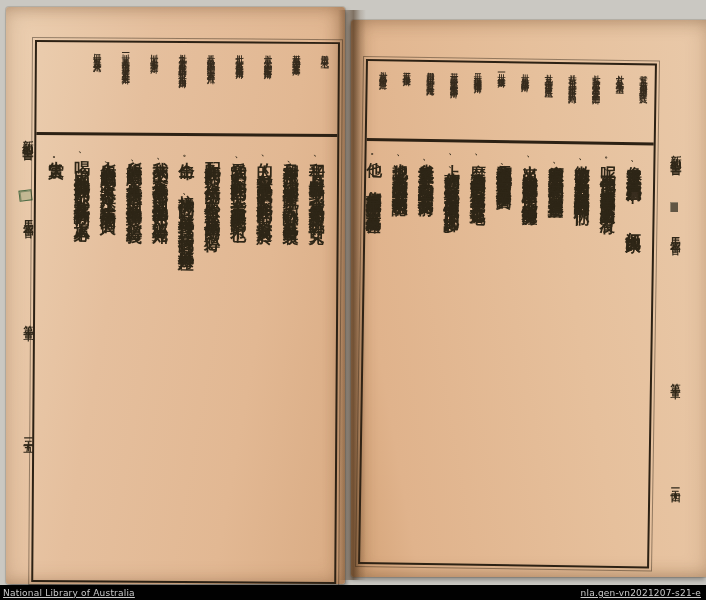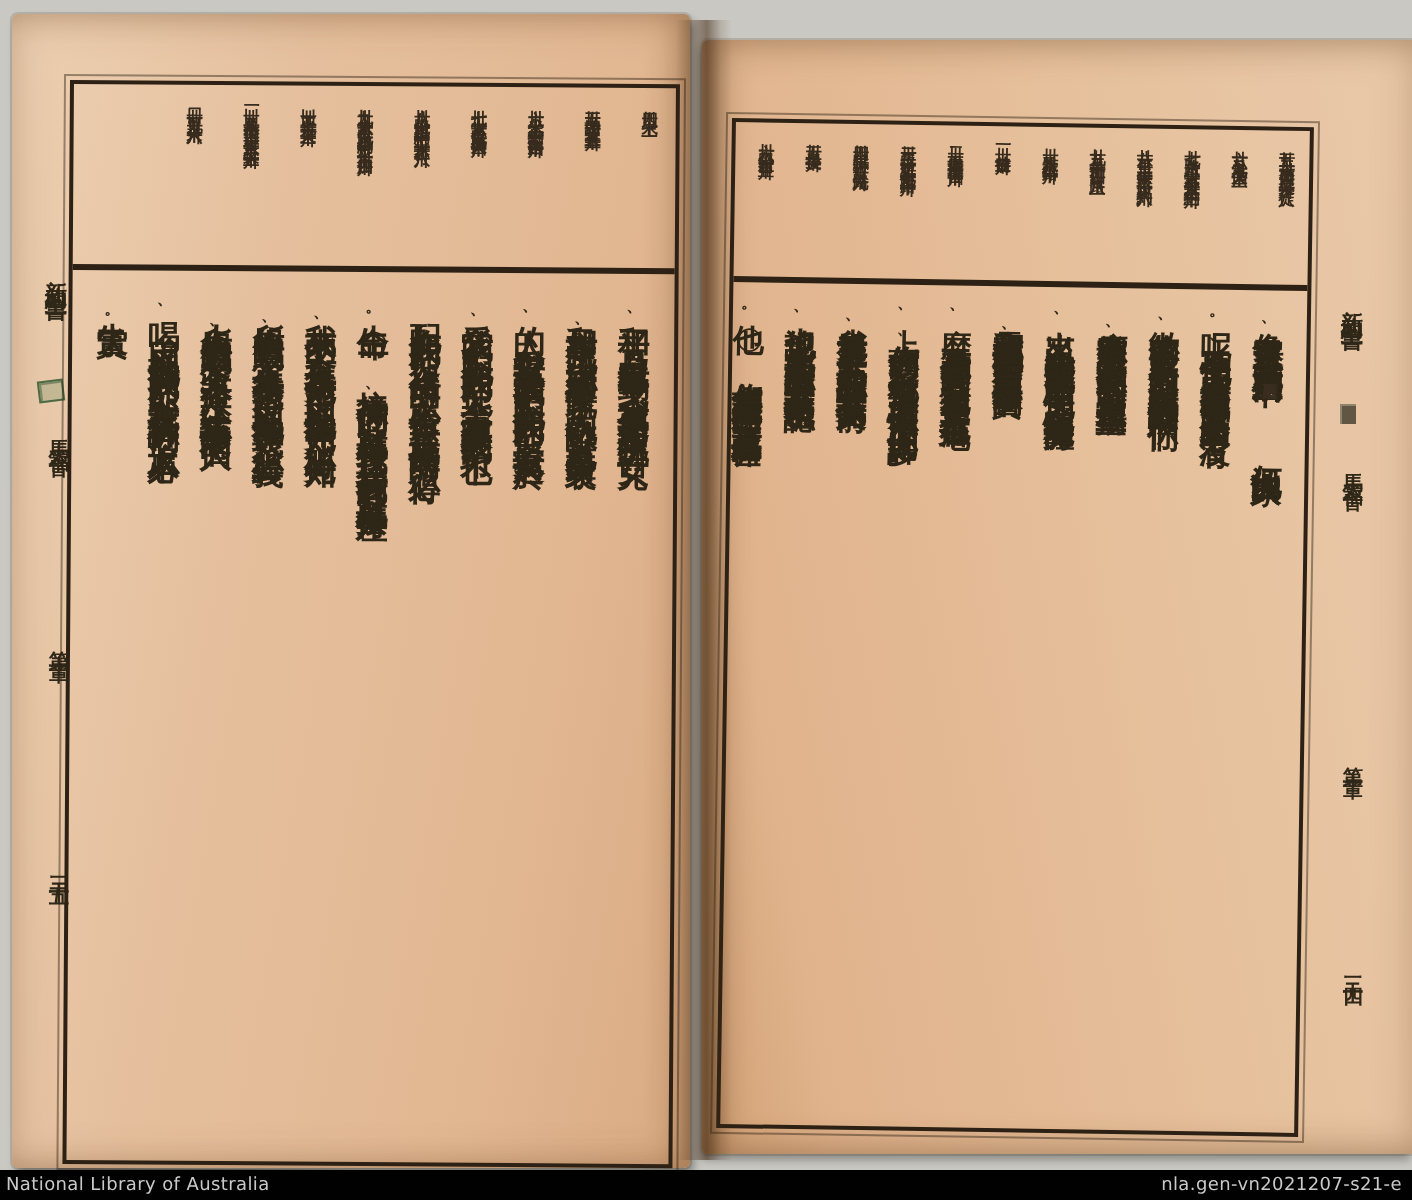--- a/index.html
+++ b/index.html
@@ -81,21 +81,21 @@
   }
   .seal-small{
     position:absolute;width:8px;height:10px;background:#4a4334;opacity:.85;
     box-shadow:inset 1px 1px 0 rgba(220,200,170,.4);
   }
   
   .footer{
     position:absolute;left:0;bottom:0;width:706px;height:15px;background:#010101;
     font-family:"DejaVu Sans", sans-serif;font-size:9px;color:#c9c9c9;
     display:flex;justify-content:space-between;align-items:center;
-    padding:0 5px 0 3px;box-sizing:border-box;letter-spacing:.2px;
+    padding:0 5px 0 3px;box-sizing:border-box;letter-spacing:.2px;text-decoration:underline;
   }
 </style>
 </head>
 <body>
 
 <div class="page page-left">
 
   <div class="mlabel big" style="left:13px;top:124px;">新約聖書</div>
   <span class="stamp" style="left:13px;top:183px;"></span>
   <div class="mlabel mid" style="left:15px;top:204px;">馬太福音</div>

